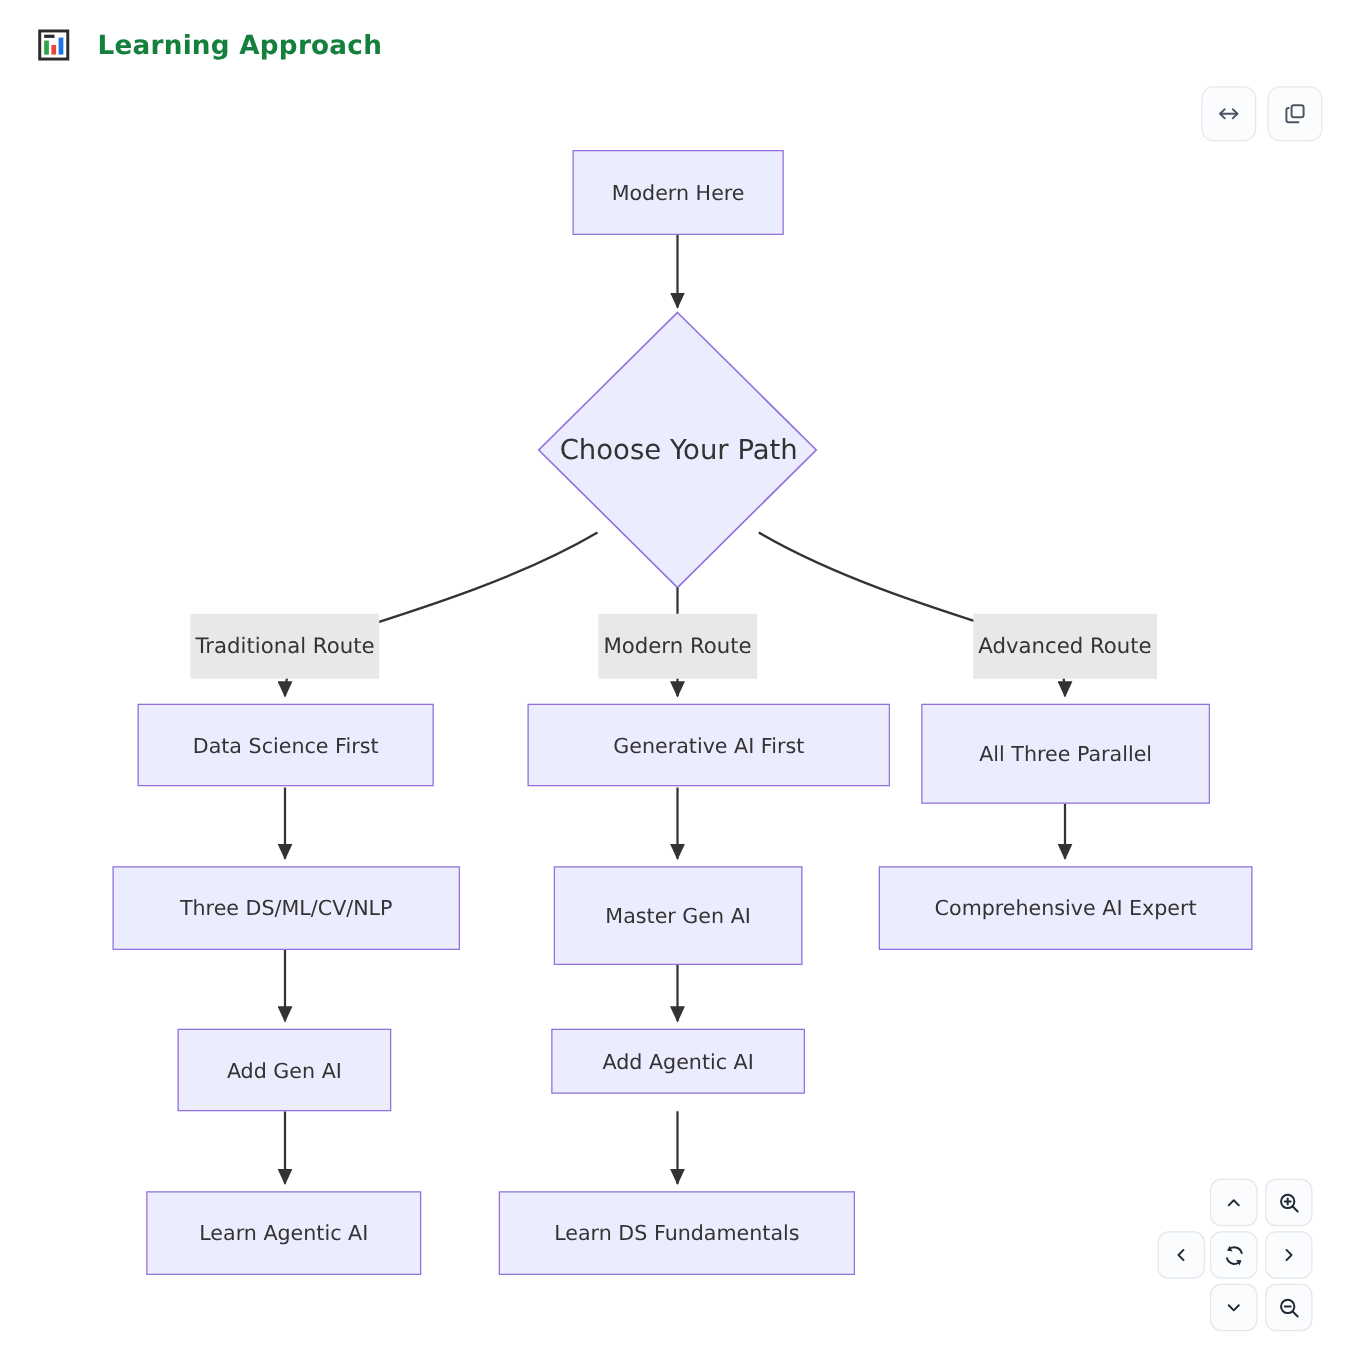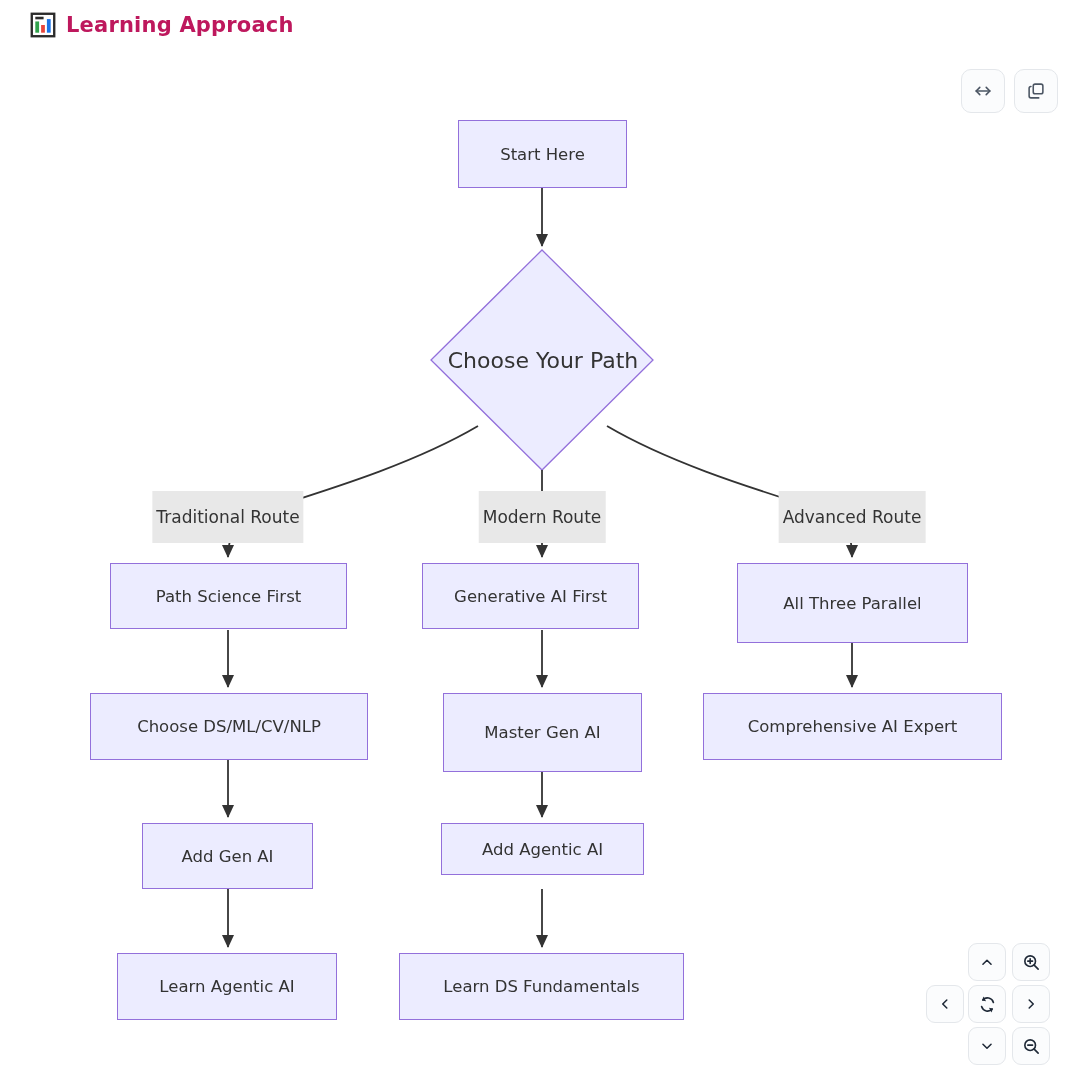--- a/index.html
+++ b/index.html
@@ -3,21 +3,21 @@
 <meta charset="utf-8">
 <style>
   html,body{margin:0;padding:0;}
   body{
     width:1082px;height:1086px;position:relative;background:#ffffff;
     font-family:"DejaVu Sans","Liberation Sans",sans-serif;overflow:hidden;
   }
   
   .page-header{position:absolute;left:30px;top:12px;display:flex;align-items:center;gap:10px;}
   .title-icon{width:26px;height:26px;display:inline-flex;}
-  .page-title{font-size:21px;font-weight:700;color:#be185d;margin:0;letter-spacing:.2px;}
+  .page-title{font-size:21px;font-weight:700;color:#15803d;margin:12px;letter-spacing:.2px;}
   
   .top-actions{position:absolute;right:24px;top:69px;display:flex;gap:9px;}
   .icon-btn{
     width:44px;height:44px;border-radius:10px;border:1px solid #e4e7eb;background:#fbfcfd;
     display:flex;align-items:center;justify-content:center;cursor:pointer;padding:0;
   }
   .icon-btn svg{stroke:#4b5563;fill:none;stroke-width:1.7;stroke-linecap:round;stroke-linejoin:round;}
   
   .diagram{position:absolute;left:0;top:0;width:1082px;height:1086px;}
   .edges-layer{position:absolute;left:0;top:0;}
@@ -96,28 +96,28 @@
       <path d="M542,760 L542,817" marker-end="url(#arrow)"></path>
       <path d="M228,889 L228,947" marker-end="url(#arrow)"></path>
       <path d="M542,889 L542,947" marker-end="url(#arrow)"></path>
     </g>
   </svg>
 
   <span class="edge-label" style="left:228px">Traditional Route</span>
   <span class="edge-label" style="left:542px">Modern Route</span>
   <span class="edge-label" style="left:852px">Advanced Route</span>
 
-  <div class="node" style="left:458px;top:120px;width:169px;height:68px">Start Here</div>
+  <div class="node" style="left:458px;top:120px;width:169px;height:68px">Modern Here</div>
   <div class="diamond-label">Choose Your Path</div>
 
-  <div class="node" style="left:110px;top:563px;width:237px;height:66px">Path Science First</div>
-  <div class="node" style="left:422px;top:563px;width:217px;height:66px">Generative AI First</div>
+  <div class="node" style="left:110px;top:563px;width:237px;height:66px">Data Science First</div>
+  <div class="node" style="left:422px;top:563px;width:290px;height:66px">Generative AI First</div>
   <div class="node" style="left:737px;top:563px;width:231px;height:80px">All Three Parallel</div>
 
-  <div class="node" style="left:90px;top:693px;width:278px;height:67px">Choose DS/ML/CV/NLP</div>
+  <div class="node" style="left:90px;top:693px;width:278px;height:67px">Three DS/ML/CV/NLP</div>
   <div class="node" style="left:443px;top:693px;width:199px;height:79px">Master Gen AI</div>
   <div class="node" style="left:142px;top:823px;width:171px;height:66px">Add Gen AI</div>
 
   <div class="node" style="left:703px;top:693px;width:299px;height:67px">Comprehensive AI Expert</div>
   <div class="node" style="left:441px;top:823px;width:203px;height:52px">Add Agentic AI</div>
 
   <div class="node" style="left:399px;top:953px;width:285px;height:67px">Learn DS Fundamentals</div>
   <div class="node" style="left:117px;top:953px;width:220px;height:67px">Learn Agentic AI</div>
 </div>
 

